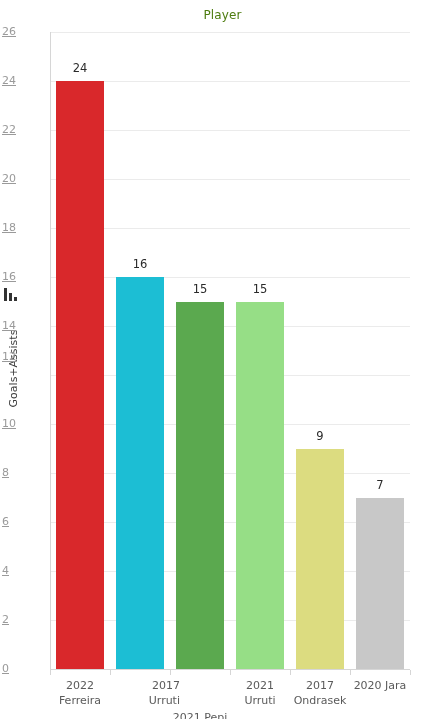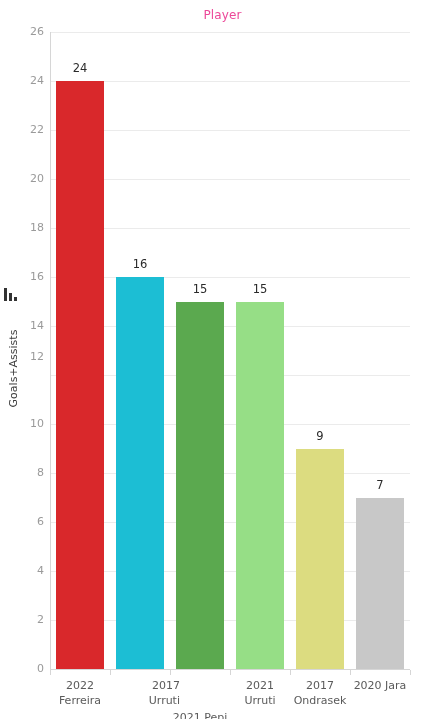--- a/index.html
+++ b/index.html
@@ -22,21 +22,21 @@
     background: #ffffff;
   }
   
   .chart-title {
     position: absolute;
     left: 0;
     top: 8px;
     width: 445px;
     text-align: center;
     font-size: 12px;
-    color: #ec4899;
+    color: #4d7c0f;
     letter-spacing: .1px;
     white-space: nowrap;
   }
   
   .yaxis-block {
     position: absolute;
     left: 2px;
     top: 288px;
     width: 20px;
   }
@@ -95,25 +95,26 @@
     left: 0;
     top: 637px;
     width: 360px;
     height: 1px;
     background: #d6d6d6;
   }
   .ytick-label {
     position: absolute;
     right: 0;
     width: 42px;
-    text-align: right;
+    text-align: left;
     font-size: 11px;
     color: #9a9a9a;
     transform: translateY(-7px);
     white-space: nowrap;
+    text-decoration: underline;
   }
   #ytick-labels {
     position: absolute;
     left: 0px;
     top: 32px;
     width: 44px;
     height: 637px;
   }
   
   .bar {

